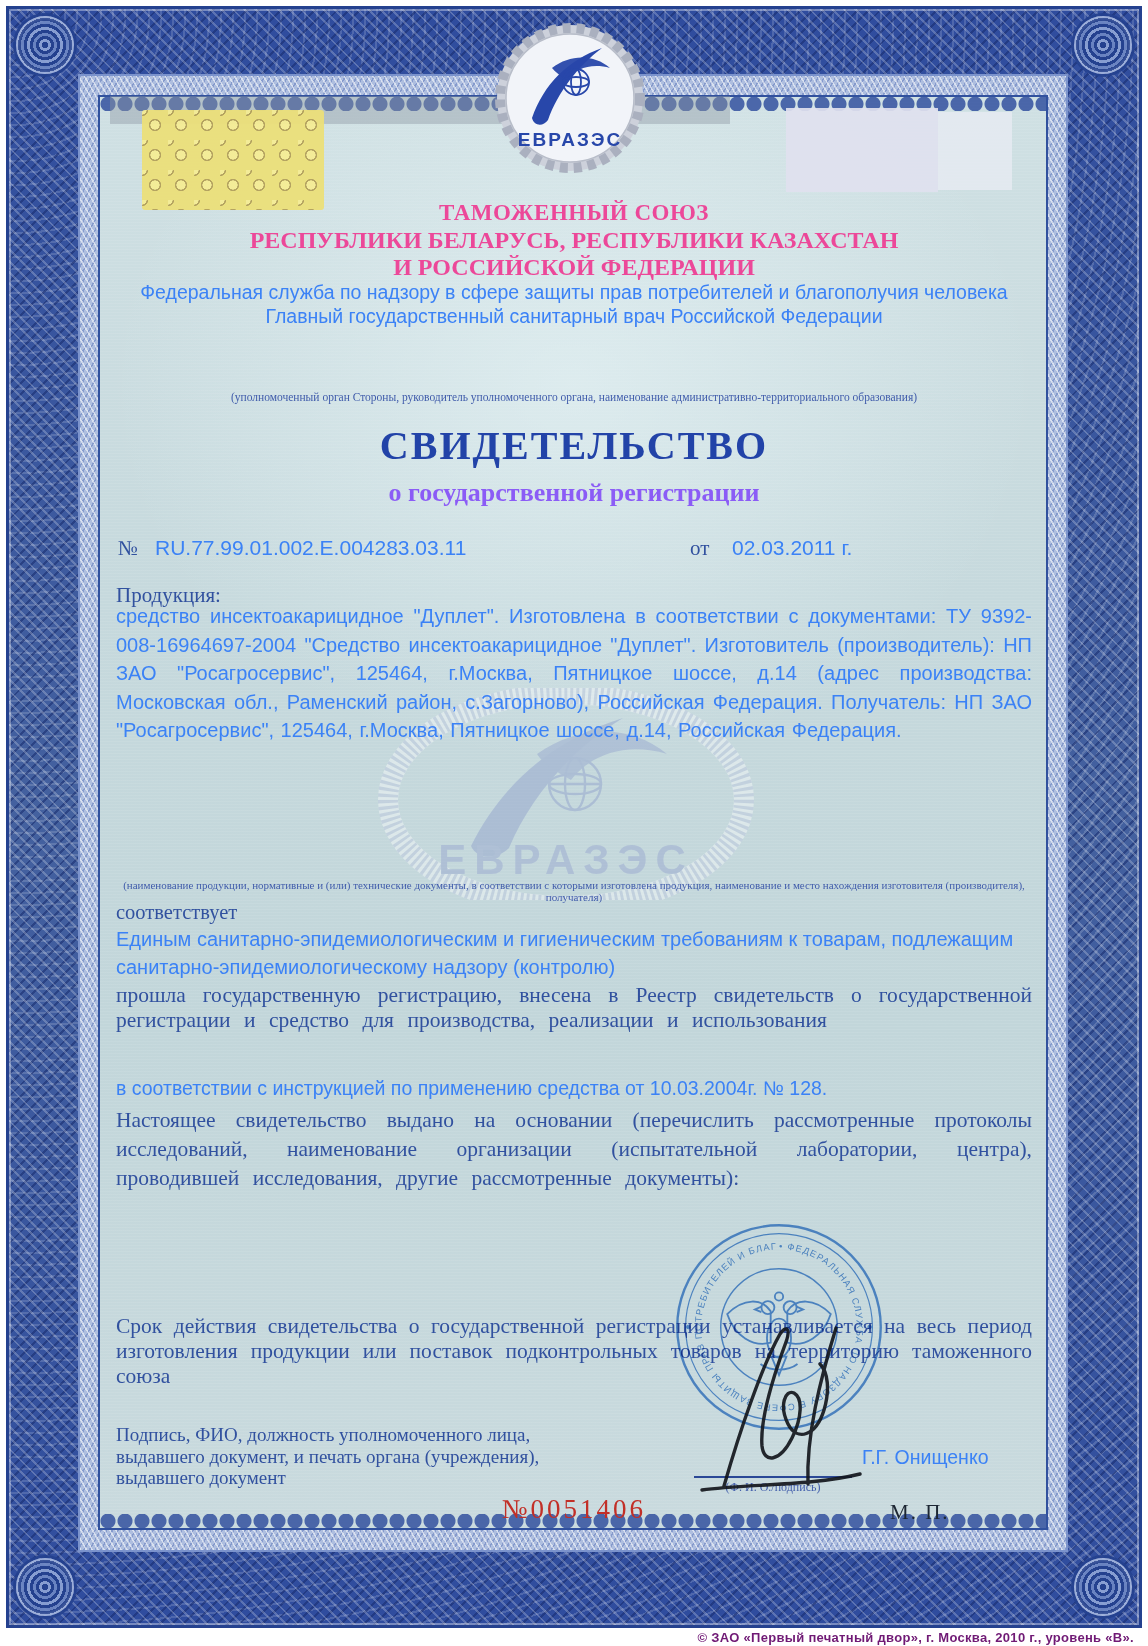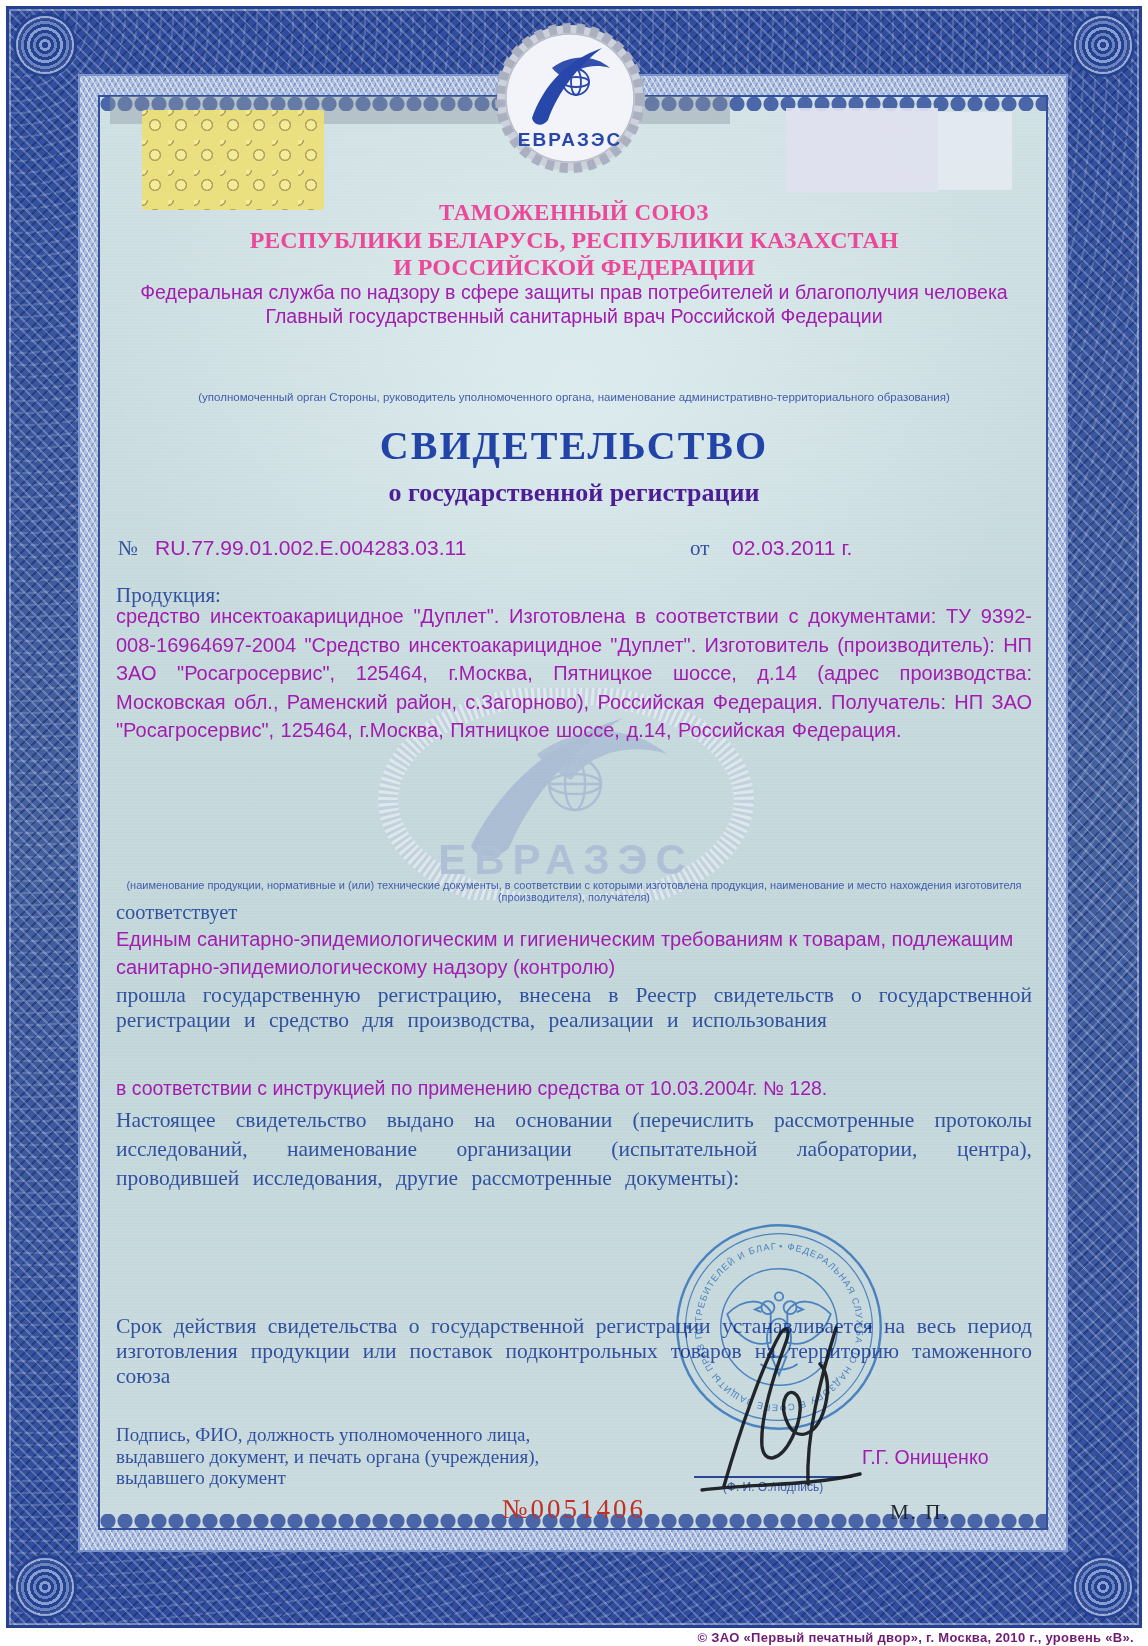--- a/index.html
+++ b/index.html
@@ -41,33 +41,33 @@
       radial-gradient(circle 8px at 50% 50%, rgba(246,238,150,.95) 55%, rgba(170,150,85,.85) 60% 74%, transparent 78%),
       radial-gradient(circle 8px at 0 0, rgba(246,238,150,.95) 55%, rgba(170,150,85,.85) 60% 74%, transparent 78%);
     background-size:26px 30px;border-radius:3px;opacity:.95;}
   .patch1{position:absolute;left:786px;top:108px;width:152px;height:84px;background:#dfe1ef;opacity:.92;}
   .patch2{position:absolute;left:938px;top:112px;width:74px;height:78px;background:#e7ebf3;opacity:.8;}
 
   
   .abs{position:absolute;left:116px;width:916px;}
   .serifB{font-family:"Liberation Serif",serif;color:#ec4899;font-weight:bold;}
   .serif{font-family:"Liberation Serif",serif;color:#31519f;}
-  .sansD{font-family:"Liberation Sans",sans-serif;color:#a21caf;}
+  .sansD{font-family:"Liberation Sans",sans-serif;color:#3b82f6;}
   .center{text-align:center;}
   .just{text-align:justify;text-align-last:left;}
   .hdr1{top:200px;font-size:23px;letter-spacing:.5px;}
   .hdr2{top:227px;font-size:24px;}
   .hdr3{top:254px;font-size:24px;}
   .sub1{top:281px;font-size:19.5px;}
   .sub2{top:305px;font-size:19.5px;}
   .sub3{top:328px;font-size:19.5px;}
-  .note{font-family:Liberation Sans, sans-serif;color:#405cab;}
+  .note{font-family:Liberation Serif, serif;color:#405cab;}
   .note1{top:391px;font-size:11.5px;}
   .title{top:422px;font-size:40px;letter-spacing:2px;color:#2243a8;}
-  .subtitle{top:478px;font-size:26px;color:#4c1d95;}
+  .subtitle{top:478px;font-size:26px;color:#8b5cf6;}
   .reg-el{position:absolute;top:536px;}
   .product-label{top:583px;font-size:21px;}
   .product-text{top:602px;font-size:20px;line-height:28.5px;word-spacing:1px;}
   .note2{top:879px;font-size:11px;left:100px;width:948px;}
   .compl-label{top:901px;font-size:20.5px;}
   .compl-text{top:926px;font-size:20px;line-height:27.5px;}
   .passed{top:983px;font-size:21.5px;line-height:25px;word-spacing:8px;}
   .instr{top:1045px;font-size:19.5px;margin-top:32px;}
   .basis{top:1106px;font-size:21.5px;line-height:29px;word-spacing:8px;}
   .expert{top:1184px;font-size:19.5px;line-height:26px;}

